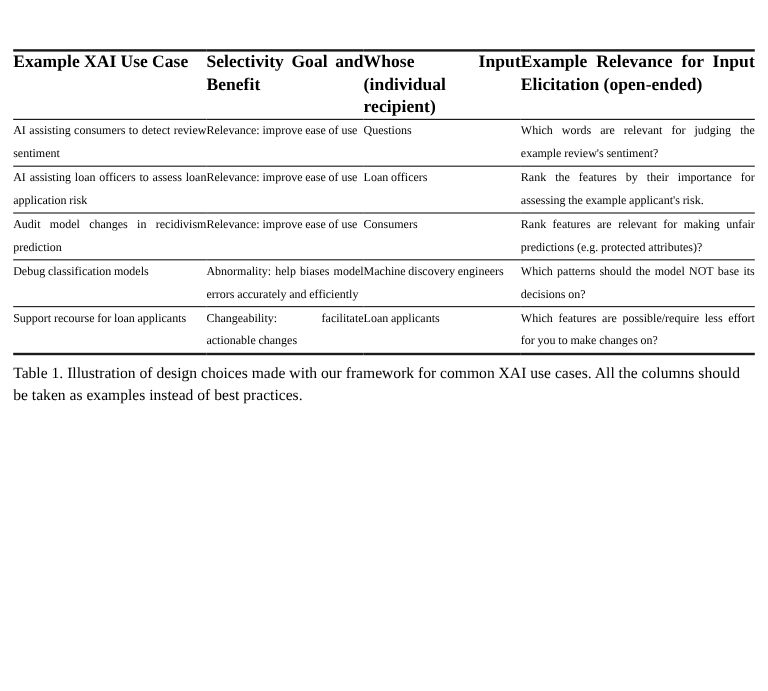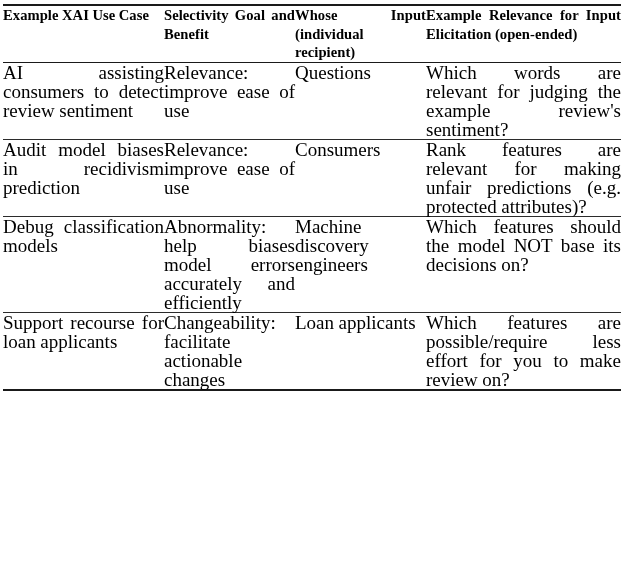--- a/index.html
+++ b/index.html
@@ -12,21 +12,22 @@
     height: 576px;
     font-family: "Liberation Serif", "DejaVu Serif", serif;
     color: #000000;
     overflow: hidden;
   }
   #page {
     position: relative;
     width: 640px;
     height: 404px;
     box-sizing: border-box;
-    padding: 0 3px;
+    padding: 0 11px;
+    margin-top: 37px;
   }
   table.tbl {
     width: 618px;
     border-collapse: collapse;
     table-layout: fixed;
     margin: 0;
   }
   table.tbl td, table.tbl th {
     padding: 0;
     margin: 0;
@@ -69,21 +70,21 @@
     font-size: 14.6px;
     line-height: 18.6px;
     letter-spacing: 0.05px;
   }
   thead .headpad {
     padding-top: 6px;
     padding-bottom: 7px;
   }
 
   tbody td {
-    font-size: 19px;
+    font-size: 10px;
     line-height: 19.0px;
     font-weight: normal;
   }
   tbody .bodypad {
     padding-top: 6px;
     padding-bottom: 7px;
   }
 
   .caption {
     margin-top: 6px;
@@ -120,44 +121,54 @@
 
     <tbody>
 
       <tr class="rule-mid">
         <td class="cellpad bodypad">AI assisting consumers to detect review sentiment</td>
         <td class="cellpad bodypad">Relevance: improve ease of use</td>
         <td class="cellpad bodypad">Questions</td>
         <td class="cellpad last bodypad">Which words are relevant for judging the example review's sentiment?</td>
       </tr>
 
+      <tr class="rule-thin">
+        <td class="cellpad bodypad">AI assisting loan officers to assess loan application risk</td>
+        <td class="cellpad bodypad">Relevance: improve ease of use</td>
+        <td class="cellpad bodypad">Loan officers</td>
+        <td class="cellpad last bodypad">Rank the features by their importance for assessing the example applicant's risk.</td>
+      </tr>
 
       <tr class="rule-thin">
-        <td class="cellpad bodypad">Audit model biases in recidivism prediction</td>
+        <td class="cellpad bodypad">Audit model changes in recidivism prediction</td>
         <td class="cellpad bodypad">Relevance: improve ease of use</td>
         <td class="cellpad bodypad">Consumers</td>
         <td class="cellpad last bodypad">Rank features are relevant for making unfair predictions (e.g. protected attributes)?</td>
       </tr>
 
       <tr class="rule-thin">
         <td class="cellpad bodypad">Debug classification models</td>
         <td class="cellpad bodypad">Abnormality: help biases model errors accurately and efficiently</td>
         <td class="cellpad bodypad">Machine discovery engineers</td>
-        <td class="cellpad last bodypad">Which features should the model NOT base its decisions on?</td>
+        <td class="cellpad last bodypad">Which patterns should the model NOT base its decisions on?</td>
       </tr>
 
 
       <tr class="rule-thin">
         <td class="cellpad bodypad">Support recourse for loan applicants</td>
         <td class="cellpad bodypad">Changeability: facilitate actionable changes</td>
         <td class="cellpad bodypad">Loan applicants</td>
-        <td class="cellpad last bodypad">Which features are possible/require less effort for you to make review on?</td>
+        <td class="cellpad last bodypad">Which features are possible/require less effort for you to make changes on?</td>
       </tr>
 
       <tr class="rule-bottom">
         <td colspan="4" style="height:0;padding:0;"></td>
       </tr>
 
     </tbody>
   </table>
 
+  <div class="caption">
+    <span class="lbl">Table 1.</span>
+    <span>Illustration of design choices made with our framework for common XAI use cases. All the columns should be taken as examples instead of best practices.</span>
+  </div>
 
 </div>
 
 </body></html>

